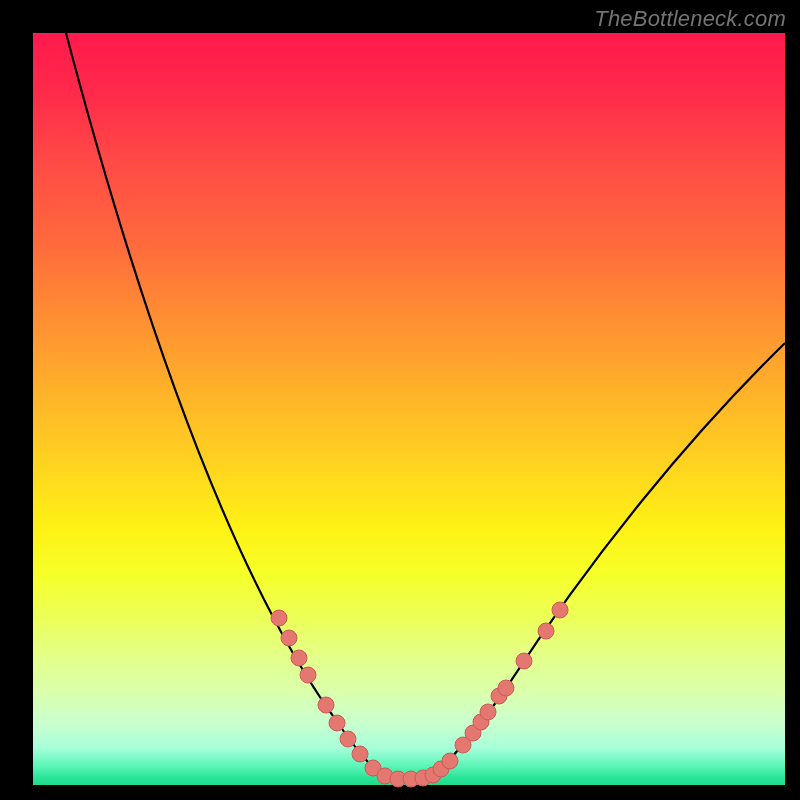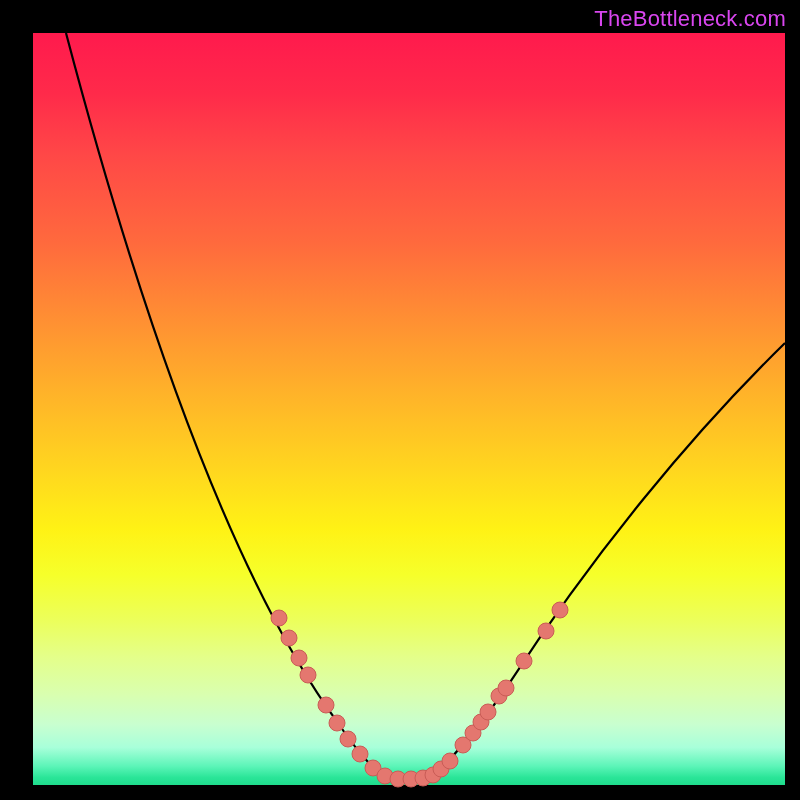--- a/index.html
+++ b/index.html
@@ -44,24 +44,25 @@
       #a8ffda 95%,
       #5cf5b8 97.5%,
       #2ae598 99%,
       #1fdc8c 100%
     );
   }
   .watermark {
     position: absolute;
     top: 6px;
     right: 14px;
-    color: #d946ef;
+    color: #737373;
     font-size: 22px;
     letter-spacing: 0.2px;
     font-weight: 500;
+    font-style: italic;
   }
   svg.curves {
     position: absolute;
     left: 0;
     top: 0;
     width: 752px;
     height: 752px;
     overflow: visible;
   }
 </style>

